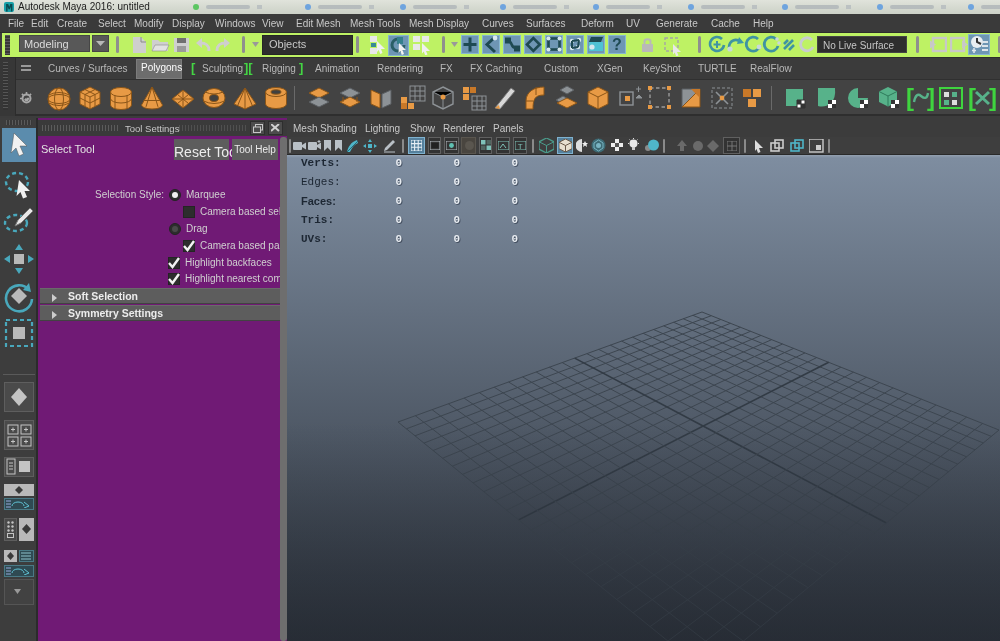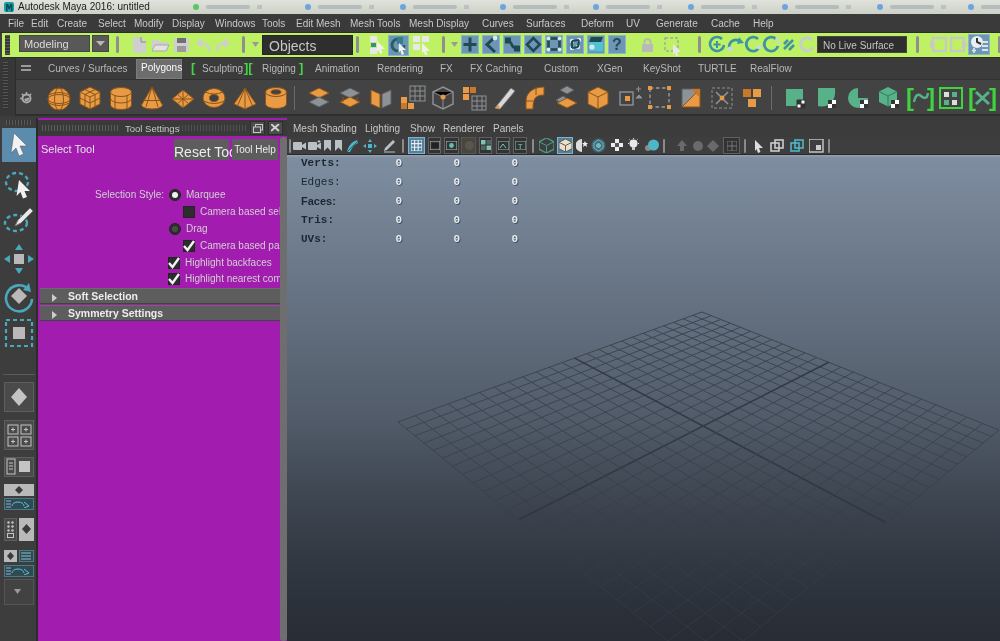--- a/index.html
+++ b/index.html
@@ -39,21 +39,21 @@
       <span class="abs" style="left:968px;top:4px;width:6px;height:6px;border-radius:3px;background:#5c9ae0;opacity:0.85"></span>
       <span class="abs" style="left:981px;top:5px;width:44px;height:4px;background:#aeb4b8;border-radius:2px;opacity:0.8"></span>
     </div><div class="abs" style="left:0;top:14px;width:1000px;height:19px;background:#3a3a3a;border-bottom:1px solid #2d2d2d">
       <span class="abs" style="left:8px;top:4px;font-size:10px;color:#c8c8c8">File</span>
       <span class="abs" style="left:31px;top:4px;font-size:10px;color:#c8c8c8">Edit</span>
       <span class="abs" style="left:57px;top:4px;font-size:10px;color:#c8c8c8">Create</span>
       <span class="abs" style="left:98px;top:4px;font-size:10px;color:#c8c8c8">Select</span>
       <span class="abs" style="left:134px;top:4px;font-size:10px;color:#c8c8c8">Modify</span>
       <span class="abs" style="left:172px;top:4px;font-size:10px;color:#c8c8c8">Display</span>
       <span class="abs" style="left:215px;top:4px;font-size:10px;color:#c8c8c8">Windows</span>
-      <span class="abs" style="left:262px;top:4px;font-size:10px;color:#c8c8c8">Tools</span>
+      <span class="abs" style="left:262px;top:4px;font-size:10px;color:#c8c8c8">View</span>
       <span class="abs" style="left:296px;top:4px;font-size:10px;color:#c8c8c8">Edit Mesh</span>
       <span class="abs" style="left:350px;top:4px;font-size:10px;color:#c8c8c8">Mesh Tools</span>
       <span class="abs" style="left:409px;top:4px;font-size:10px;color:#c8c8c8">Mesh Display</span>
       <span class="abs" style="left:482px;top:4px;font-size:10px;color:#c8c8c8">Curves</span>
       <span class="abs" style="left:526px;top:4px;font-size:10px;color:#c8c8c8">Surfaces</span>
       <span class="abs" style="left:581px;top:4px;font-size:10px;color:#c8c8c8">Deform</span>
       <span class="abs" style="left:626px;top:4px;font-size:10px;color:#c8c8c8">UV</span>
       <span class="abs" style="left:656px;top:4px;font-size:10px;color:#c8c8c8">Generate</span>
       <span class="abs" style="left:711px;top:4px;font-size:10px;color:#c8c8c8">Cache</span>
       <span class="abs" style="left:753px;top:4px;font-size:10px;color:#c8c8c8">Help</span>
@@ -83,21 +83,21 @@
         <path d="M8 1 L2 6 L8 11 Z" fill="#cfcfcf"></path>
       </svg>
       <svg class="abs" style="left:212px;top:4px" width="18" height="16">
         <path d="M3 14 C3 7 7 6 12 6" fill="none" stroke="#cfcfcf" stroke-width="3"></path>
         <path d="M10 1 L16 6 L10 11 Z" fill="#cfcfcf"></path>
       </svg>
       <span class="abs" style="left:240px;top:3px;width:3px;height:17px;background:#8f8f8f;border-radius:2px"></span>
       <svg class="abs" style="left:250px;top:9px" width="8" height="6">
         <path d="M0 0 L7 0 L3.5 5 Z" fill="#999"></path>
       </svg>
-      <span class="abs" style="left:260px;top:2px;width:91px;height:20px;background:#2e2e2e;border:1px solid #252525;color:#c8c8c8;font-size:14px;padding:2px 0 0 6px">Objects</span>
+      <span class="abs" style="left:260px;top:2px;width:91px;height:20px;background:#2e2e2e;border:1px solid #252525;color:#c8c8c8;font-size:11px;padding:2px 0 0 6px">Objects</span>
       <span class="abs" style="left:354px;top:3px;width:3px;height:17px;background:#8f8f8f;border-radius:2px"></span>
       <svg class="abs" style="left:366px;top:2px" width="20" height="20">
         <rect x="2" y="1" width="7" height="6" fill="#e8e8e8"></rect>
         <rect x="2" y="13" width="7" height="6" fill="#e8e8e8"></rect>
         <rect x="3" y="8" width="5" height="4" fill="#3a8a96"></rect>
         <path d="M9 6 L17 14 L13 14 L14.5 18 L12.2 19 L10.8 15 L9 17 Z" fill="#f0f0f0"></path>
       </svg>
       <span class="abs" style="left:386px;top:2px;width:21px;height:21px;background:#6e96b4;border:1px solid #87b6d0"></span>
       <svg class="abs" style="left:386px;top:2px" width="21" height="21">
         <path d="M10 4 A6 6 0 1 0 16 10" fill="none" stroke="#2a5e66" stroke-width="3"></path>
@@ -409,21 +409,21 @@
       <path d="M5.5 0 L10 5 L5.5 10 L1 5 Z" fill="#3a3a3a"></path>
     </svg><span class="abs" style="left:4px;top:550px;width:13px;height:12px;background:#b9b9b9"></span><svg class="abs" style="left:6px;top:552px" width="9" height="8">
       <path d="M4.5 0 L8 4 L4.5 8 L1 4 Z" fill="#3a3a3a"></path>
     </svg><span class="abs" style="left:19px;top:550px;width:15px;height:12px;background:#2f4a52;border:1px solid #4a7a86"></span><path><svg class="abs" style="left:21px;top:552px" width="11" height="8">
         <path d="M0 1 L10 1 M0 4 L10 4 M0 7 L10 7" stroke="#8fc2cc"></path>
       </svg><span class="abs" style="left:4px;top:565px;width:30px;height:12px;background:#2f4a52;border:1px solid #4a7a86"></span><svg class="abs" style="left:6px;top:567px" width="26" height="8">
         <path d="M0 1 L5 1 M0 4 L5 4 M0 7 L5 7" stroke="#9ad"></path>
         <path d="M6 6 A6 4 0 0 1 18 6 M18 2 L23 6 L18 8" stroke="#5fc2d4" fill="none"></path>
       </svg><span class="abs" style="left:4px;top:579px;width:30px;height:26px;background:#424242;border:1px solid #555"></span><svg class="abs" style="left:14px;top:589px" width="8" height="6">
         <path d="M0 0 L7 0 L3.5 5 Z" fill="#999"></path>
-      </svg><div class="abs" style="left:38px;top:118px;width:295px;height:523px;background:#a21caf">
+      </svg><div class="abs" style="left:38px;top:118px;width:295px;height:523px;background:#701a75">
         <div class="abs" style="left:0;top:2px;width:249px;height:16px;background:#3a3a3a">
           <span class="abs" style="left:4px;top:5px;width:78px;height:6px;background:repeating-linear-gradient(90deg,#5c5c5c 0 1px,#3a3a3a 1px 3px)"></span>
           <span class="abs" style="left:141px;top:5px;width:68px;height:6px;background:repeating-linear-gradient(90deg,#505050 0 1px,#3a3a3a 1px 3px)"></span>
           <span class="abs" style="left:87px;top:3px;font-size:9.5px;color:#c8c8c8">Tool Settings</span>
           <span class="abs" style="left:212px;top:1px;width:15px;height:14px;background:#4c4c4c;border:1px solid #2e2e2e"></span>
           <svg class="abs" style="left:215px;top:4px" width="10" height="9">
             <rect x="2.5" y="0.5" width="7" height="5.5" fill="none" stroke="#c8c8c8"></rect>
             <rect x="0.5" y="3" width="7" height="5.5" fill="#4c4c4c" stroke="#c8c8c8"></rect>
           </svg>
           <span class="abs" style="left:230px;top:1px;width:15px;height:14px;background:#4c4c4c;border:1px solid #2e2e2e"></span>

